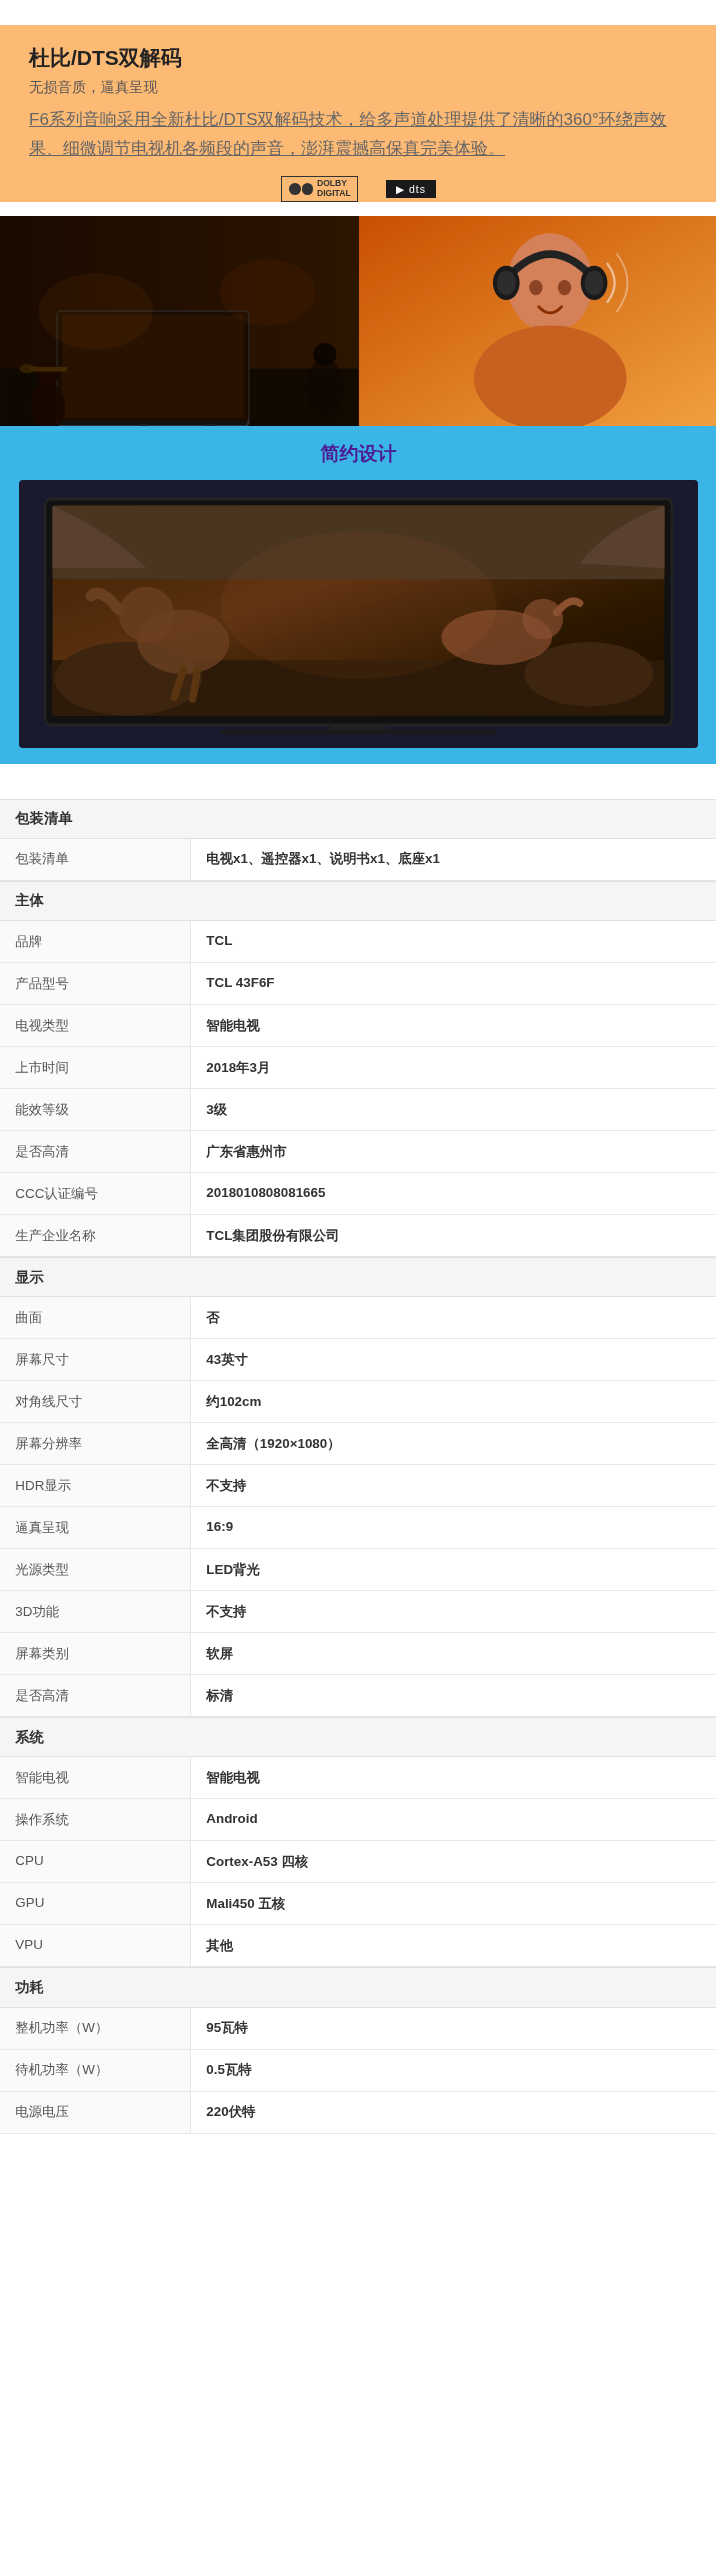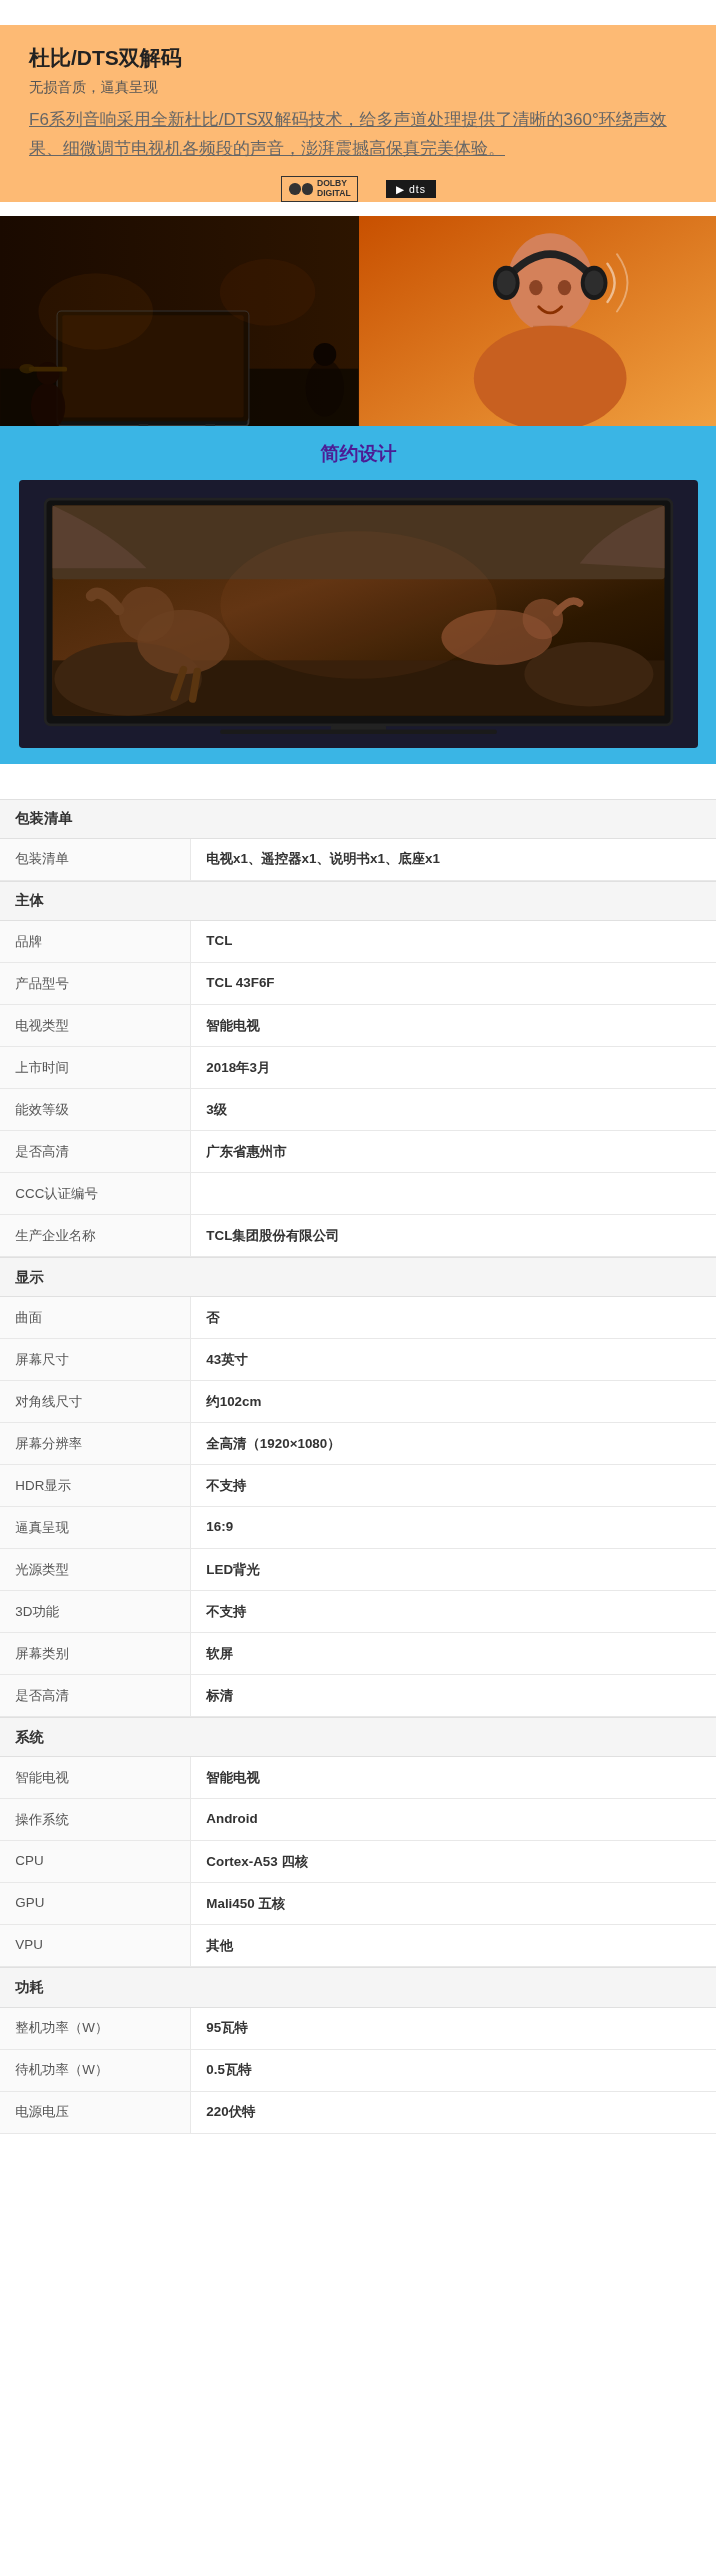--- a/index.html
+++ b/index.html
@@ -338,20 +338,21 @@
     <div class="spec-row">
       <div class="spec-label">能效等级</div>
       <div class="spec-value">3级</div>
     </div>
     <div class="spec-row">
       <div class="spec-label">是否高清</div>
       <div class="spec-value">广东省惠州市</div>
     </div>
     <div class="spec-row">
       <div class="spec-label">CCC认证编号</div>
+      <div class="spec-value">2018010808081665</div>
     </div>
     <div class="spec-row">
       <div class="spec-label">生产企业名称</div>
       <div class="spec-value">TCL集团股份有限公司</div>
     </div>
     <div class="section-header">显示</div>
     <div class="spec-row">
       <div class="spec-label">曲面</div>
       <div class="spec-value">否</div>
     </div>

